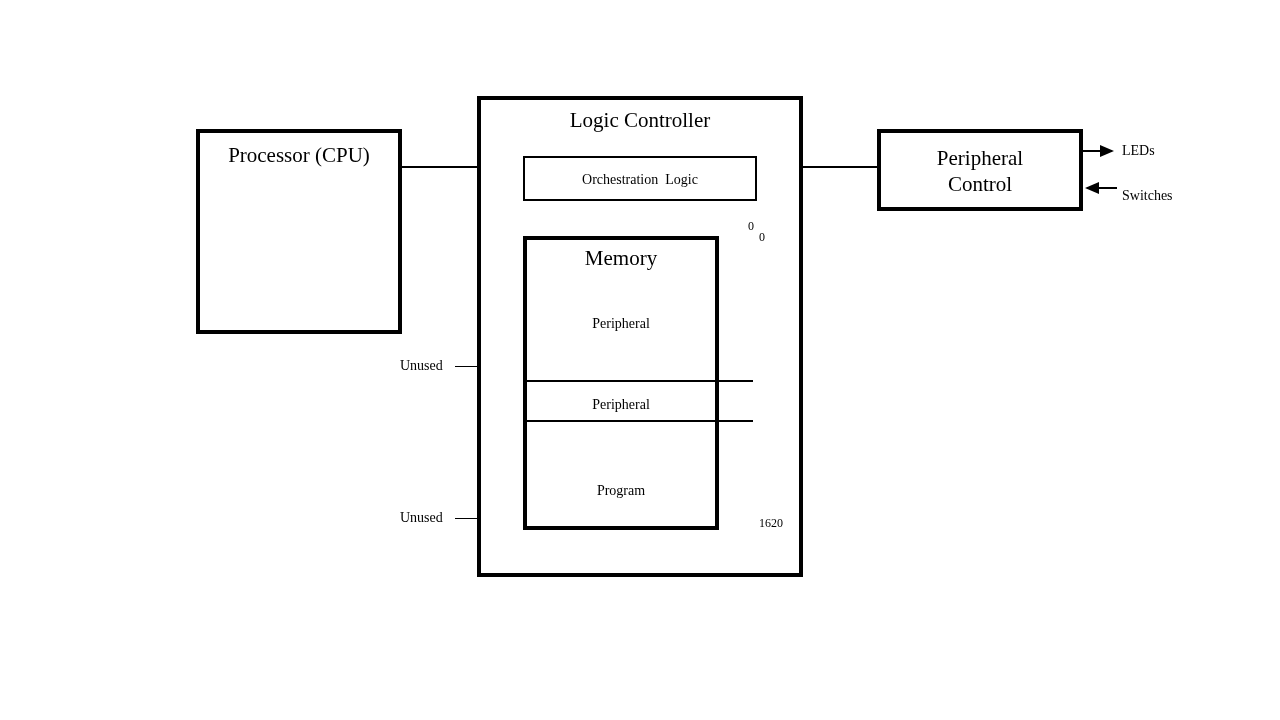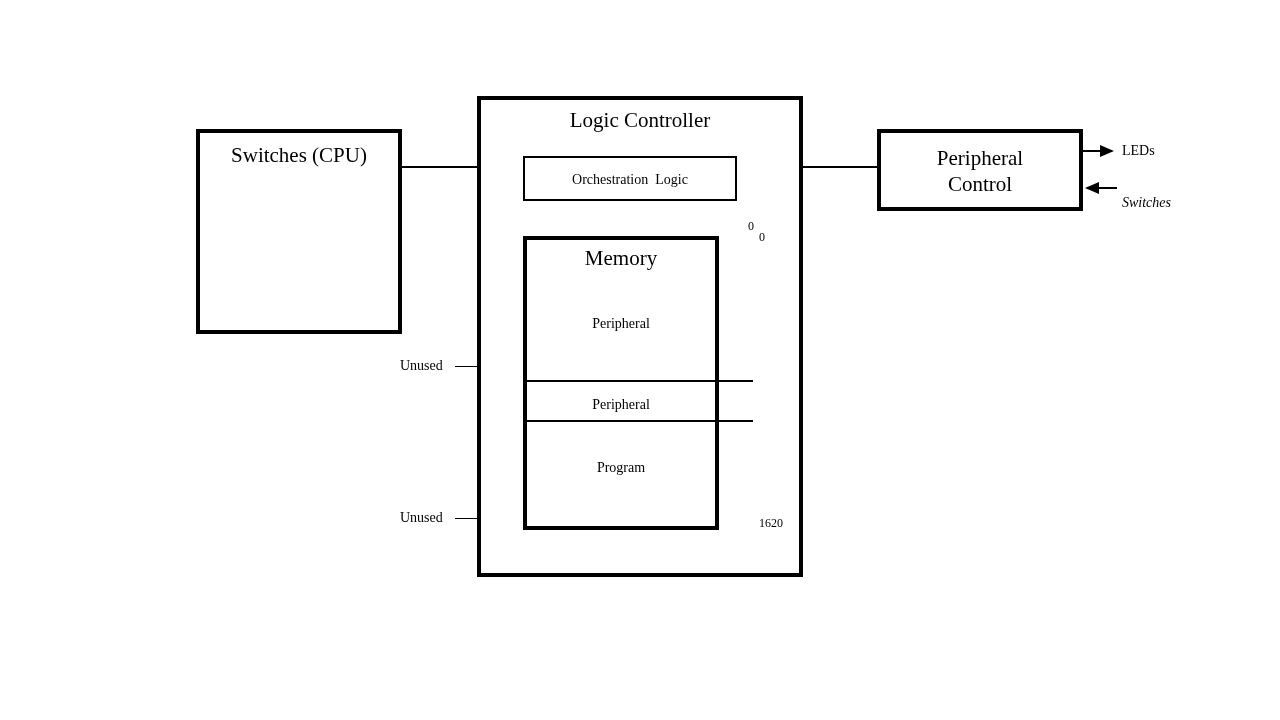--- a/index.html
+++ b/index.html
@@ -120,63 +120,63 @@
   <div class="vline-thin" style="left:495px; top:178px; height:189px;"></div>
   <div class="hline-thin" style="left:455px; top:366px; width:41px;"></div>
 
   <div class="hline-thin" style="left:503px; top:190px; width:22px;"></div>
   <div class="vline-thin" style="left:503px; top:190px; height:329px;"></div>
   <div class="hline-thin" style="left:455px; top:518px; width:49px;"></div>
 
   <div class="vline-thin" style="left:640px; top:200px; height:37px;"></div>
 
   <div class="box" style="left:196px; top:129px; width:206px; height:205px;">
-    <div class="box-title" style="top:10px;">Switches (CPU)</div>
+    <div class="box-title" style="top:10px;">Processor (CPU)</div>
   </div>
 
   <div class="box" style="left:477px; top:96px; width:326px; height:481px;">
     <div class="box-title" style="top:8px;">Logic Controller</div>
   </div>
 
-  <div class="box-thin" style="left:523px; top:156px; width:214px; height:45px;">
+  <div class="box-thin" style="left:523px; top:156px; width:234px; height:45px;">
     <div class="inner-label" style="top:13px;">Orchestration  Logic</div>
   </div>
 
   <div class="small-text" style="left:523px; top:233px;">63</div>
   <div class="small-text" style="left:748px; top:219px;">0</div>
 
   <div class="small-text" style="left:759px; top:230px;">0</div>
   <div class="small-text" style="left:759px; top:516px;">1620</div>
 
   <div class="box" style="left:523px; top:236px; width:196px; height:294px;">
     <div class="box-title" style="top:6px;">Memory</div>
 
     <div class="inner-label" style="top:75px;">Peripheral</div>
 
     <div class="divider" style="left:0px; top:140px; width:226px;"></div>
 
     <div class="inner-label" style="top:156px;">Peripheral</div>
 
     <div class="divider" style="left:0px; top:180px; width:226px;"></div>
 
-    <div class="inner-label" style="top:219px;">Program</div>
+    <div class="inner-label" style="top:242px;">Program</div>
   </div>
 
   <div class="box" style="left:877px; top:129px; width:206px; height:82px;">
     <div class="box-title-2" style="top:12px;">Peripheral
 Control</div>
   </div>
 
   <div class="side-text" style="left:400px; top:358px;">Unused</div>
 
   <div class="side-text" style="left:400px; top:510px;">Unused</div>
 
   <div class="side-text" style="left:1122px; top:143px;">LEDs</div>
 
-  <div class="side-text" style="left:1122px; top:195px;font-style:italic;">Switches</div>
+  <div class="side-text" style="left:1122px; top:188px;">Switches</div>
 
   <svg class="arrow-layer" viewBox="0 0 1280 720" xmlns="http://www.w3.org/2000/svg">
     <defs>
       <marker id="arrowhead-right" markerWidth="7" markerHeight="7" refX="6" refY="3" orient="auto" markerUnits="strokeWidth">
         <path d="M0,0 L7,3 L0,6 z" fill="#000000"></path>
       </marker>
     </defs>
 
     <line x1="1083" y1="151" x2="1112" y2="151" stroke="#000000" stroke-width="2" marker-end="url(#arrowhead-right)"></line>
 

